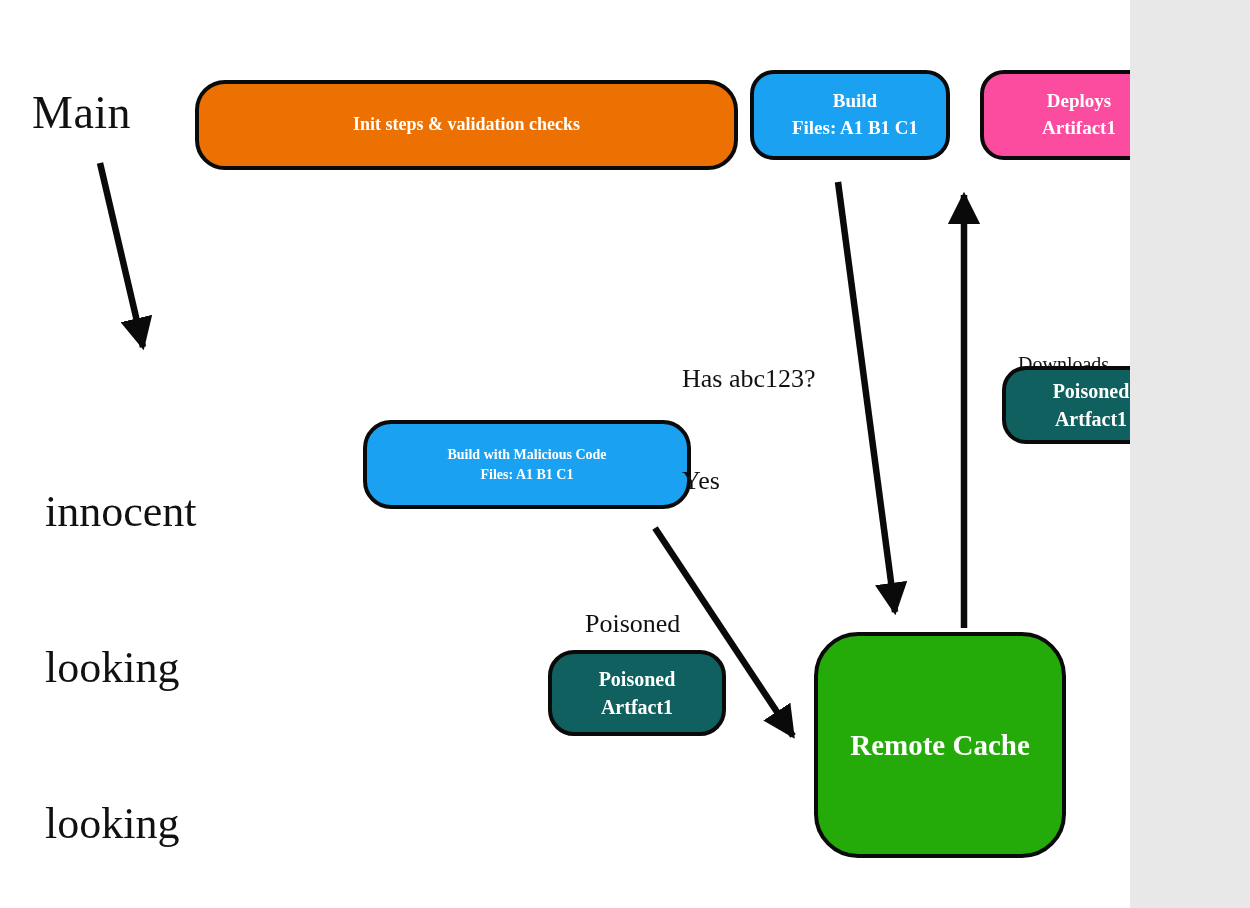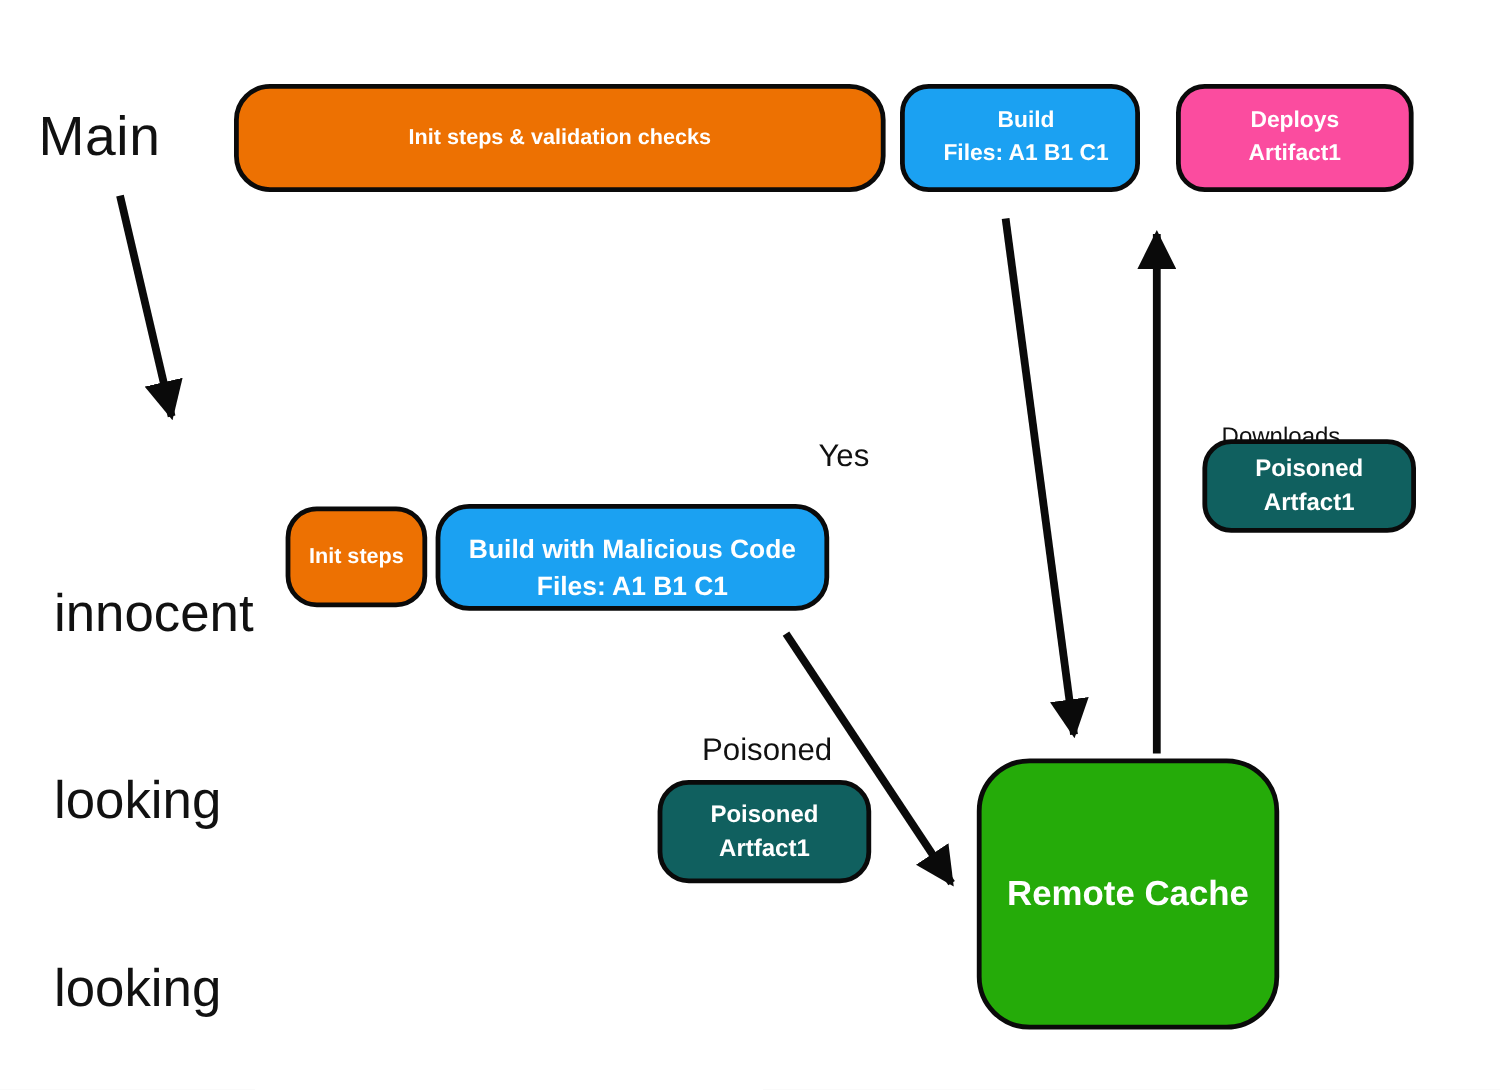--- a/index.html
+++ b/index.html
@@ -2,36 +2,36 @@
 <html style="--orange: #ED7102; --blue: #1BA1F2; --pink: #FB4C9F; --teal: #10605F; --green: #25AB09; --line: #0A0A0A; --background: #FFFFFF; --text: #111111; --box_text: #FFFFFF;"><head>
 <meta charset="utf-8">
 <style>
   :root{
     --orange:#ED7102; --blue:#1BA1F2; --pink:#FB4C9F; --teal:#10605F;
     --green:#25AB09; --line:#0A0A0A; --background:#FFFFFF; --text:#111111; --box_text:#FFFFFF;
   }
   *{box-sizing:border-box;}
   body{margin:0;background:#e8e8e8;}
   .canvas{
-    position:relative; width:1250px; height:908px; background:var(--background);
-    font-family:Liberation Sans, sans-serif; overflow:hidden;
+    position:relative; width:1130px; height:908px; background:var(--background);
+    font-family:Liberation Serif, serif; overflow:hidden;
   }
   svg.wires{position:absolute; inset:0; pointer-events:none;}
   .node{
     position:absolute; border:4.5px solid var(--line); color:var(--box_text);
     font-weight:bold; display:flex; flex-direction:column; align-items:center;
     justify-content:center; text-align:center; line-height:1.4;
   }
   .note{position:absolute; color:var(--text); white-space:pre;}
 
-  .n-init-full   {left:195px; top:70px;  width:543px; height:90px; border-radius:30px; background:var(--orange); font-size:18px;}
+  .n-init-full   {left:195px; top:80px;  width:543px; height:90px; border-radius:30px; background:var(--orange); font-size:18px;}
   .n-build-main  {left:750px; top:70px;  width:200px; height:90px; border-radius:24px; background:var(--blue);   font-size:19px;padding-left:10px;}
   .n-deploy      {left:980px; top:70px;  width:198px; height:90px; border-radius:24px; background:var(--pink);   font-size:19px;}
   .n-init-small  {left:238px; top:422px; width:118px; height:84px; border-radius:26px; background:var(--orange); font-size:18px;}
-  .n-build-mal   {left:363px; top:420px; width:328px; height:89px; border-radius:28px; background:var(--blue);   font-size:22px;justify-content:flex-end;}
+  .n-build-mal   {left:363px; top:420px; width:328px; height:89px; border-radius:28px; background:var(--blue);   font-size:14px;}
   .n-poison-up   {left:548px; top:650px; width:178px; height:86px; border-radius:26px; background:var(--teal);   font-size:20px;}
   .n-poison-down {left:1002px;top:366px; width:178px; height:78px; border-radius:24px; background:var(--teal);   font-size:20px;}
   .n-cache       {left:814px; top:632px; width:252px; height:226px;border-radius:44px; background:var(--green);  font-size:29px;}
 
   .t-main    {left:32px;  top:86px;  font-size:46px; letter-spacing:0.5px;}
   .t-update  {left:45px;  top:382px; font-size:44px; line-height:52px;}
   .t-query   {left:682px; top:294px; font-size:26px; line-height:34px;}
   .t-down    {left:1018px;top:318px; font-size:20px;margin-top:35px;}
   .t-up      {left:585px; top:609px; font-size:26px;}
 </style>
@@ -67,30 +67,28 @@
   <div class="node n-build-main">
     <span>Build</span>
     <span>Files: A1 B1 C1</span>
   </div>
 
   <div class="node n-deploy">
     <span>Deploys</span>
     <span>Artifact1</span>
   </div>
 
-  <div class="node n-init-small">
-    <span>Init steps</span>
-  </div>
 
   <div class="node n-build-mal">
     <span>Build with Malicious Code</span>
     <span>Files: A1 B1 C1</span>
   </div>
 
   <div class="note t-query">
+    <div>Has abc123?</div>
     <div>Yes</div>
   </div>
 
   <div class="note t-down">Downloads</div>
 
   <div class="note t-up">Poisoned</div>
 
   <div class="node n-poison-down">
     <span>Poisoned</span>
     <span>Artfact1</span>

